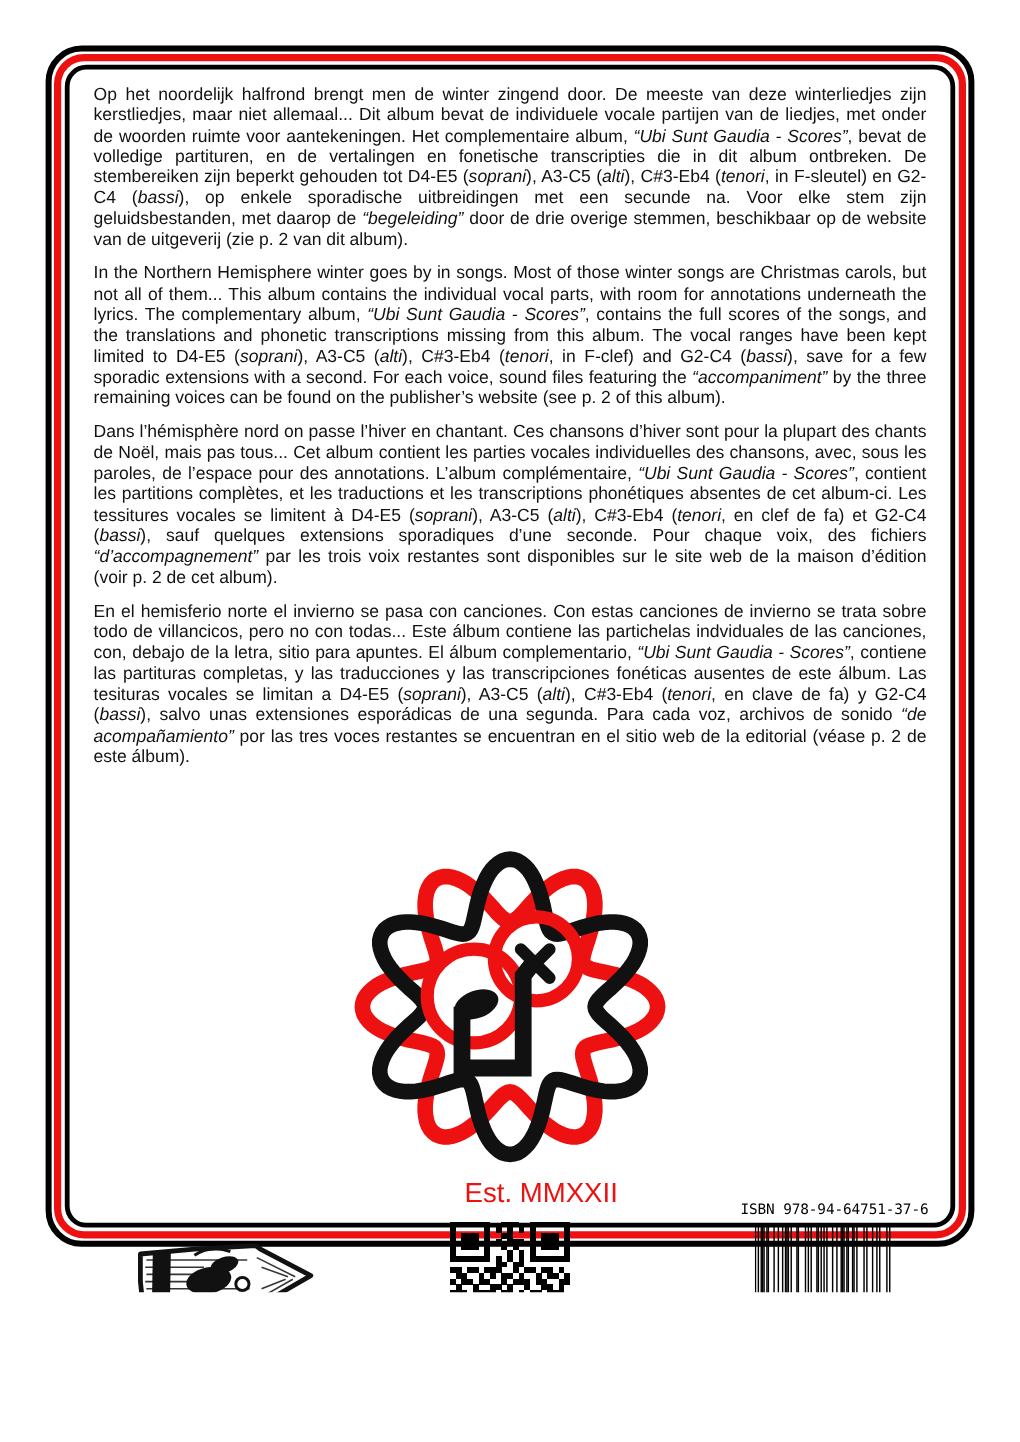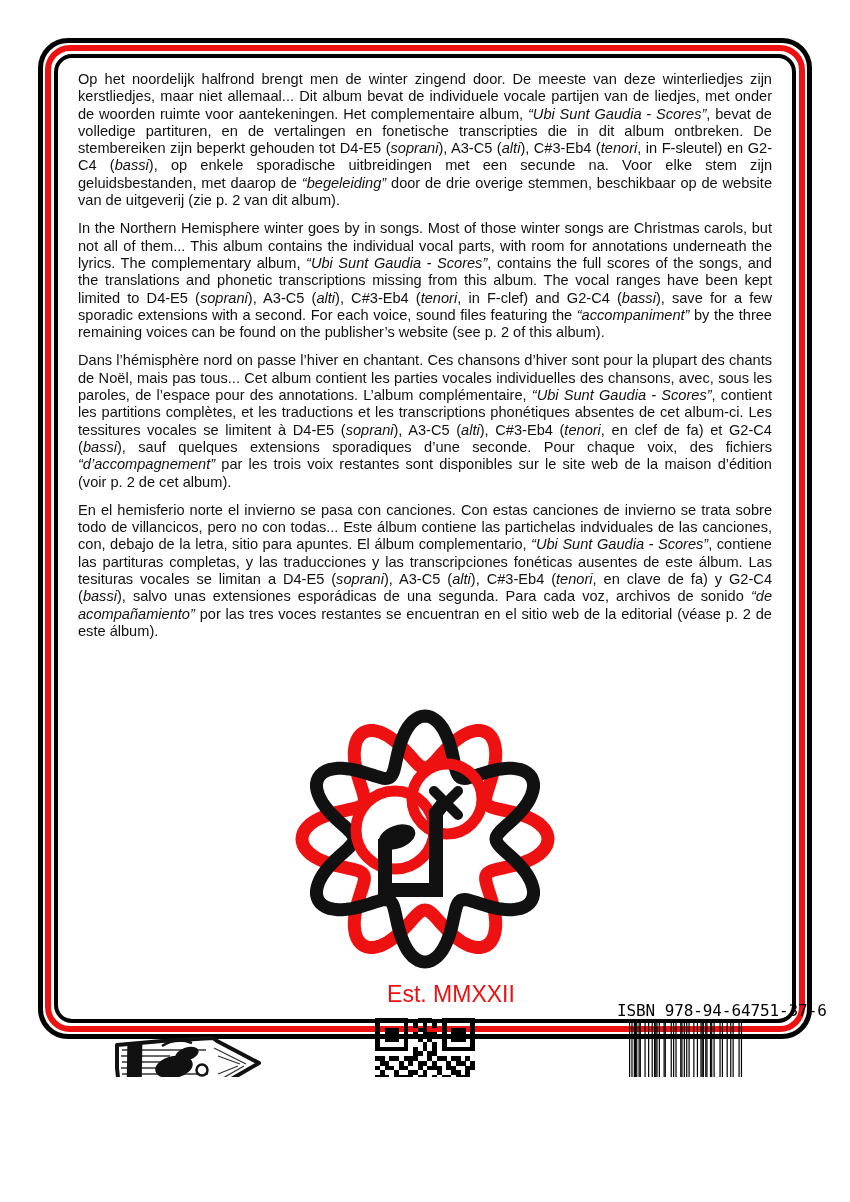--- a/index.html
+++ b/index.html
@@ -18,21 +18,21 @@
   .pubtitle{position:absolute;left:0;top:662px;width:100%;text-align:center;font-size:27px;
             letter-spacing:0.5px;color:#111;}
   .logo{position:absolute;left:285px;top:699px;width:280px;height:280px;}
   .est{position:absolute;left:0;top:981px;width:100%;text-align:center;font-size:23px;color:var(--red,#ee1111);padding-left:26px;}
   
   .stamp{position:absolute;left:110px;top:1034px;width:152px;height:60px;}
   .qr{position:absolute;left:375px;top:1018px;width:100px;height:100px;}
   .qr svg{width:100%;height:100%;shape-rendering:crispEdges;}
   .barcode{position:absolute;left:603px;top:1003px;width:172px;height:118px;
            font-family:"DejaVu Sans Mono",monospace;color:#000;}
-  .isbn-label{position:absolute;left:14px;top:-2px;font-size:16px;letter-spacing:-0.1px;white-space:nowrap;}
+  .isbn-label{position:absolute;left:14px;top:-2px;font-size:12px;letter-spacing:-0.1px;white-space:nowrap;}
   .bars{position:absolute;left:26px;top:17px;}
   .bd{position:absolute;top:84px;font-size:13.5px;}
   .bd-9{left:2px;} .bd-g1{left:28px;font-family:Liberation Serif, serif;} .bd-g2{left:86px;font-style:italic;} .bd-gt{left:139px;}
 </style>
 </head>
 <body>
 
 <div class="page">
 
   <div class="frame-outer"></div>

